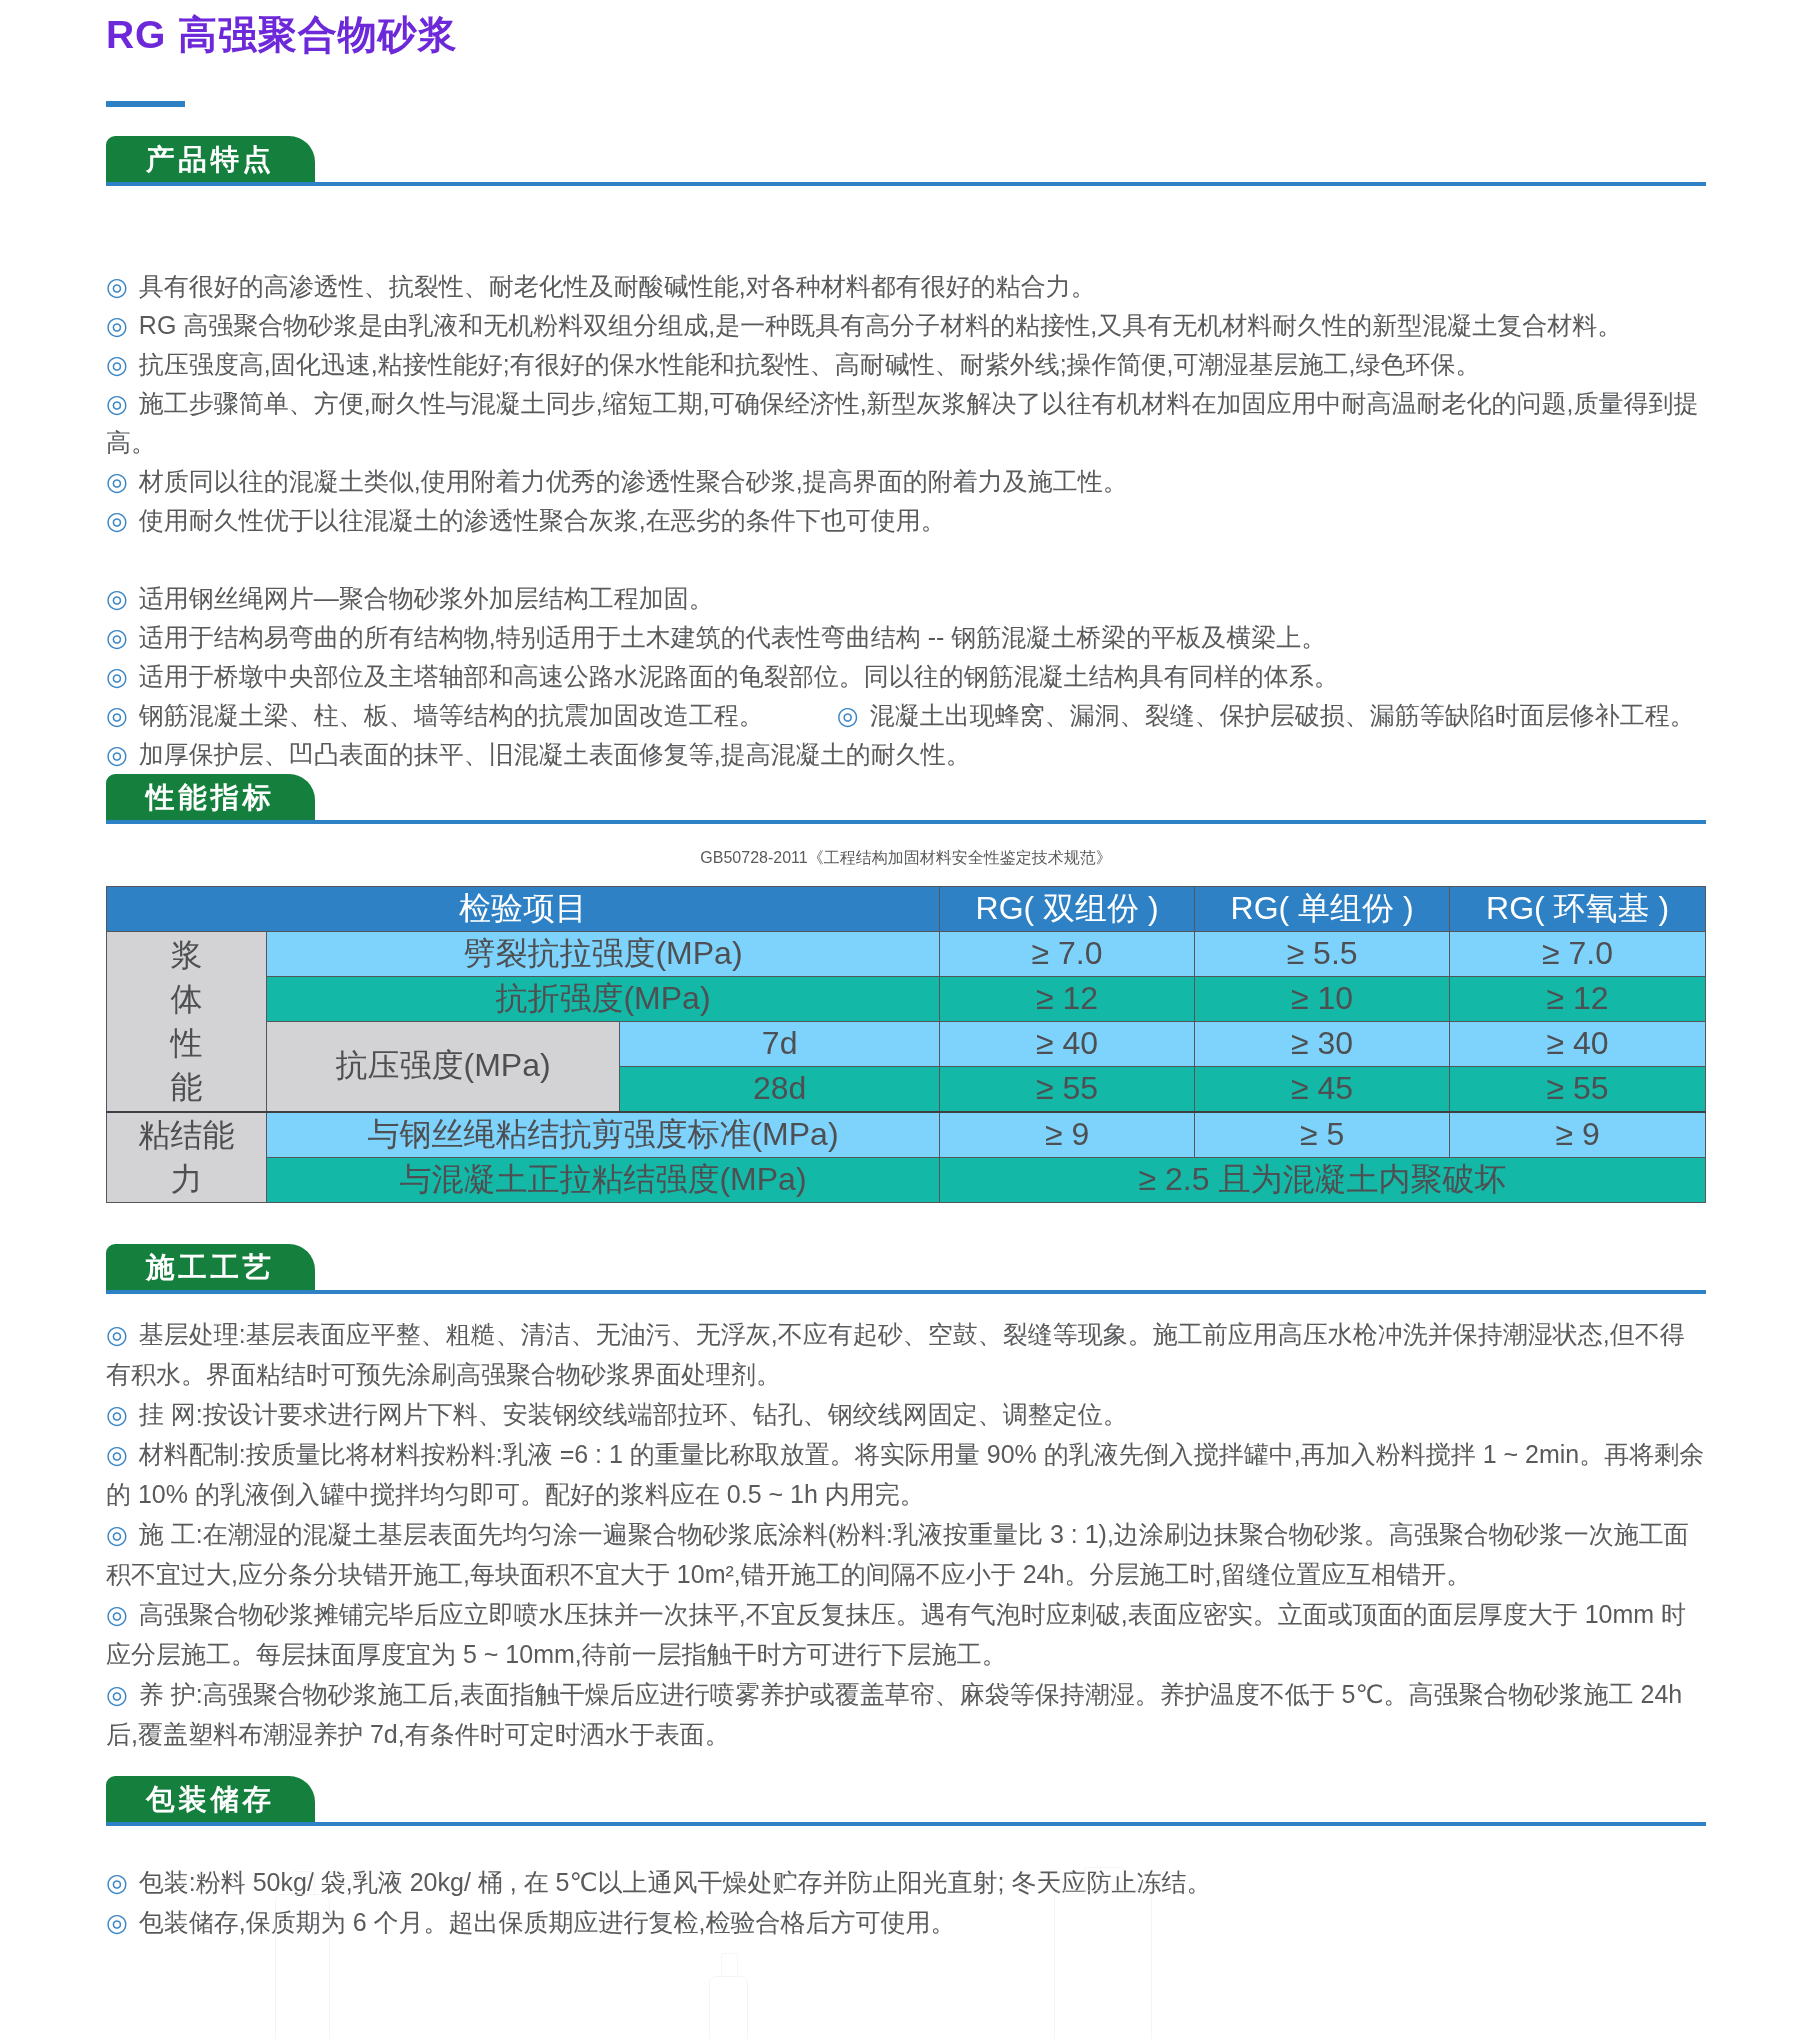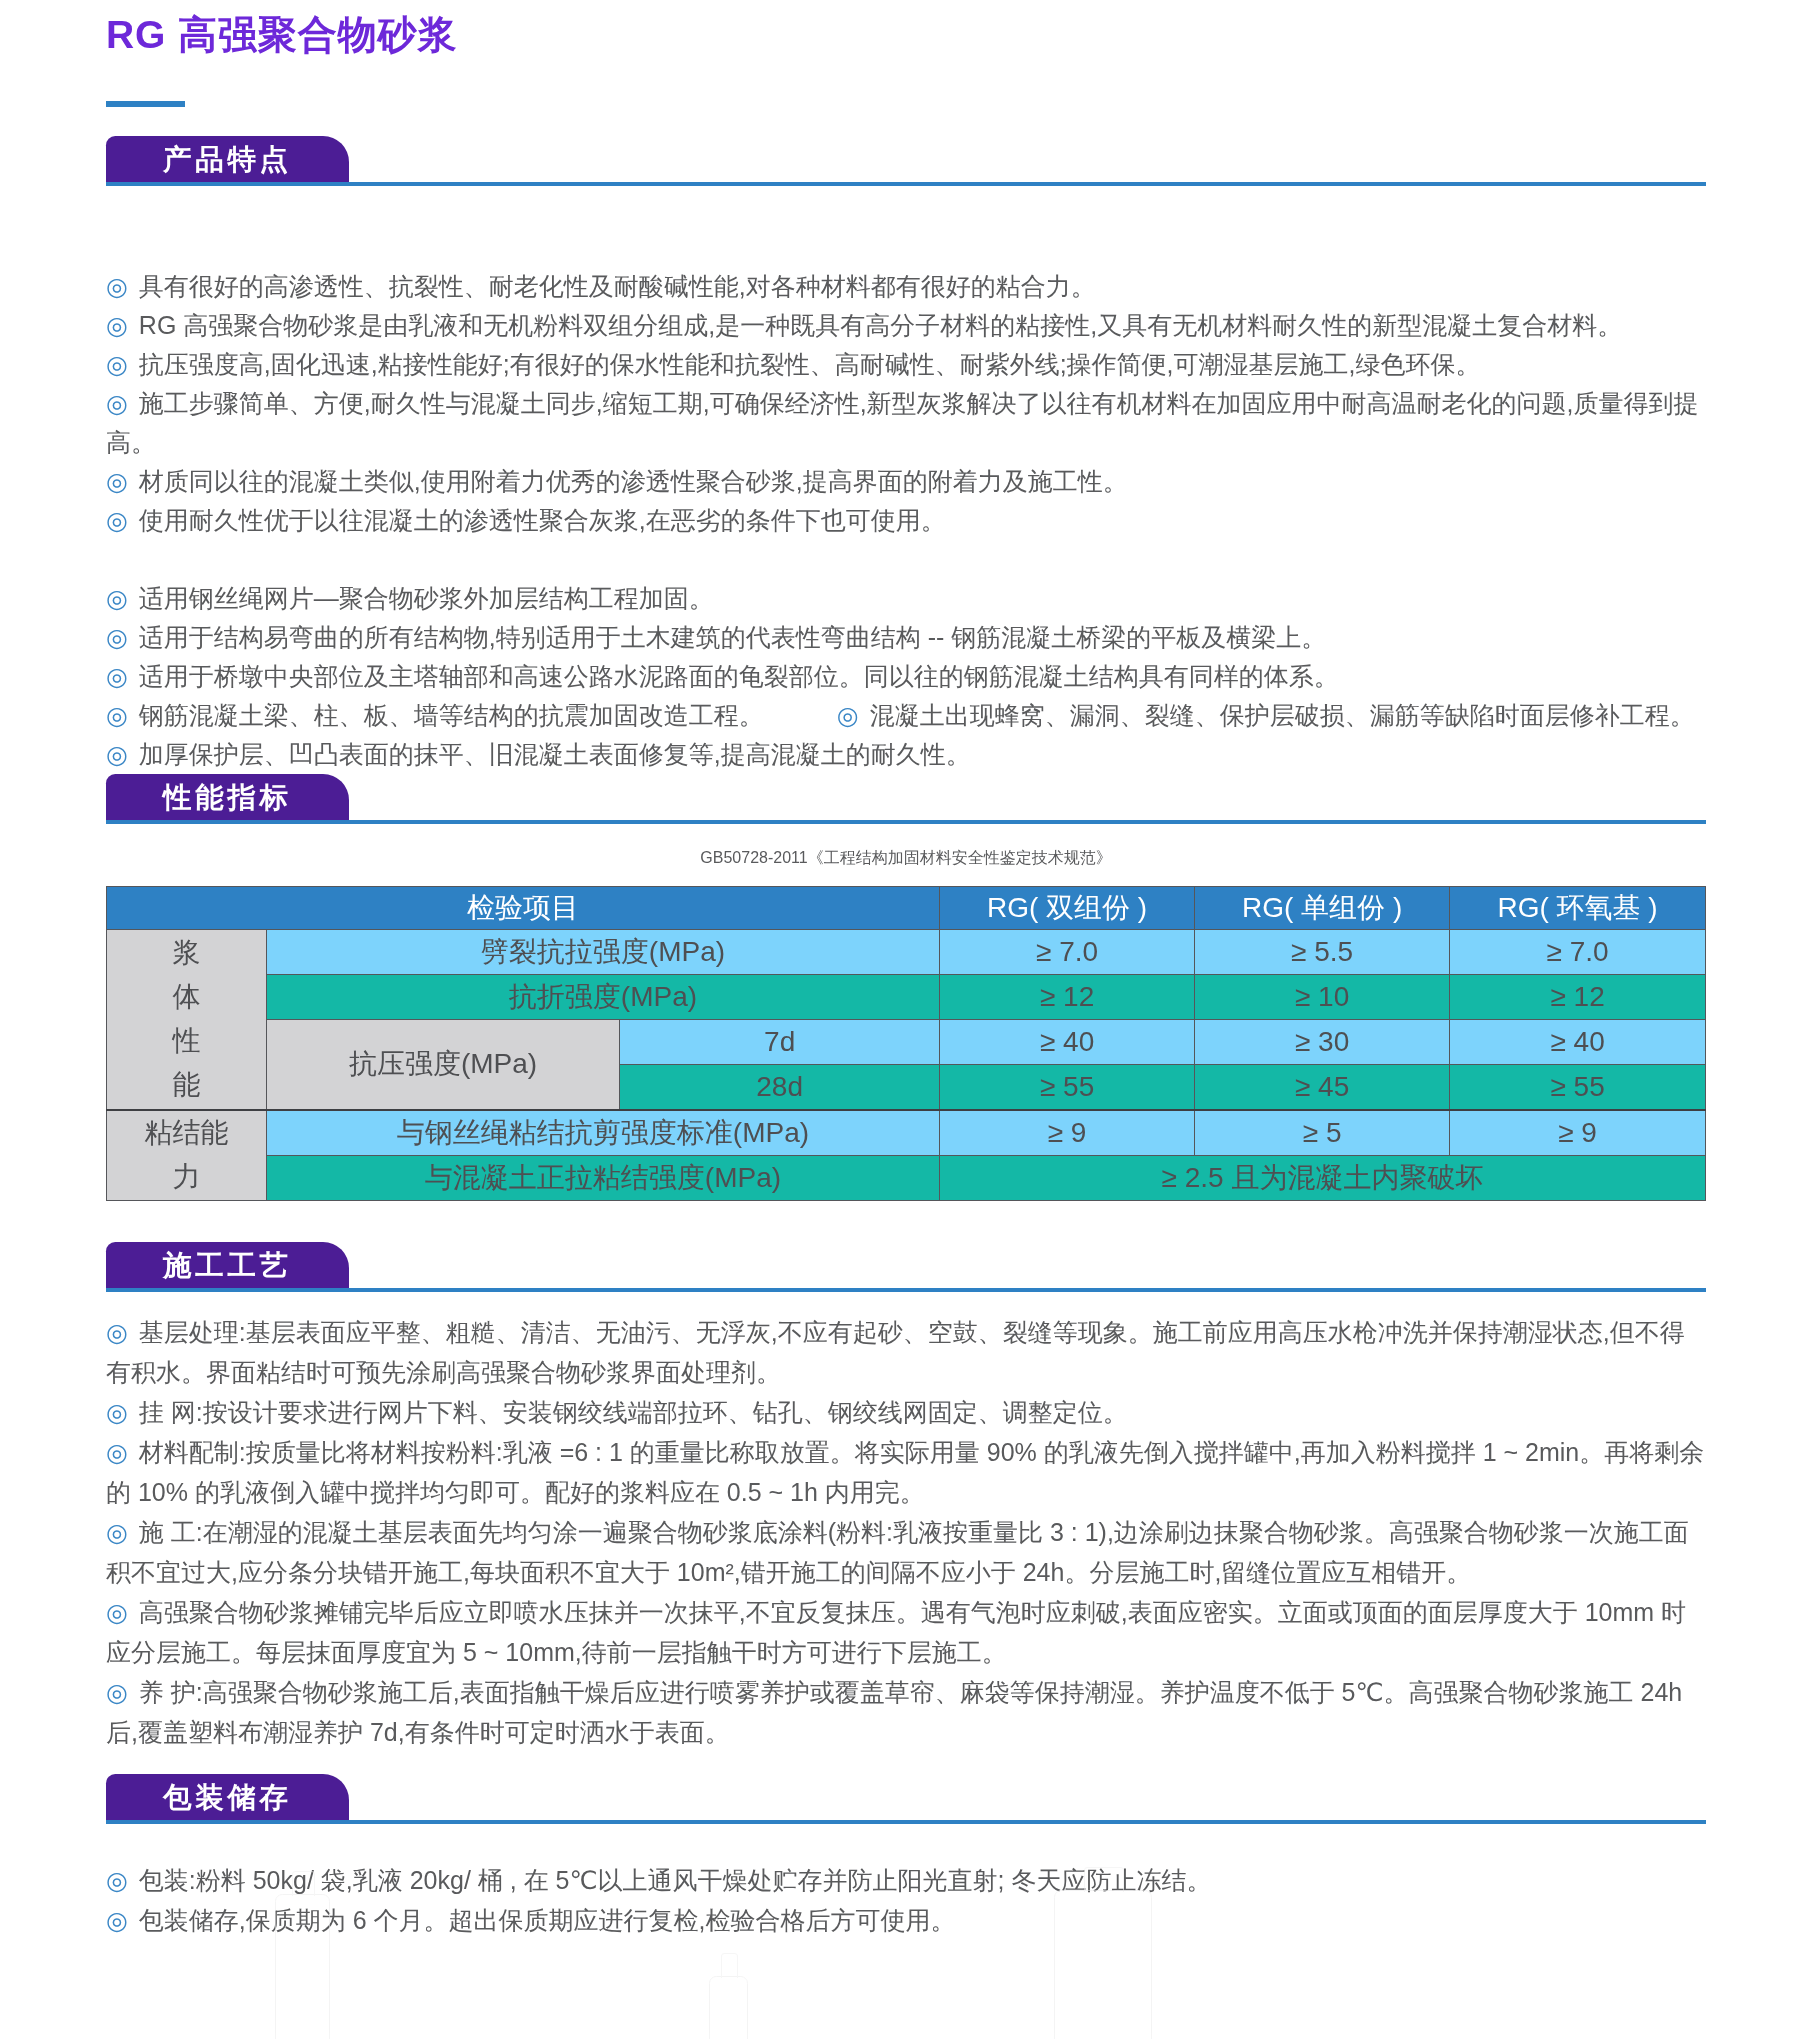--- a/index.html
+++ b/index.html
@@ -20,24 +20,24 @@
   }
   .title-underline{
     margin-top:44px;width:79px;height:6.4px;background:#2e81c4;
   }
   .sec-head{
     border-bottom:4.6px solid #2e81c4;
     line-height:0;
   }
   .sec-tab{
     display:inline-block;
-    background:#4c1d95;color:#ffffff;
+    background:#15803d;color:#ffffff;
     font-size:28.5px;font-weight:bold;letter-spacing:3.7px;
     height:46px;line-height:46px;
-    padding:0 57px;
+    padding:0 40px;
     border-radius:9.2px 26px 0 0;
   }
   .m-sec1{margin-top:29px;}
   .m-sec2{margin-top:57px;}
   .m-sec3{margin-top:0px;}
   .m-sec4{margin-top:41px;}
   .m-sec5{margin-top:22px;}
   .plist{margin:0;}
   .plist-1{margin-top:81px;}
   .plist-2{margin-top:39px;}
@@ -60,21 +60,21 @@
   table.perf{
     margin-top:13.8px;
     width:100%;
     border-collapse:collapse;
     border:1.8px solid #3e3f43;
     table-layout:fixed;
   }
   table.perf th,table.perf td{
     border:0.9px solid #55565a;
     text-align:center;vertical-align:middle;
-    font-size:28px;color:#4e4f52;
+    font-size:32px;color:#4e4f52;
     padding:0;
   }
   table.perf th{
     background:#2e81c4;color:#ffffff;
     font-weight:normal;height:42px;
   }
   table.perf td{height:44px;}
   tr.gray>td{background:#7dd3fc;}
   tr.white>td{background:#14b8a6;}
   td.cat{background:#d3d3d5 !important;white-space:pre-line;line-height:44px;}

